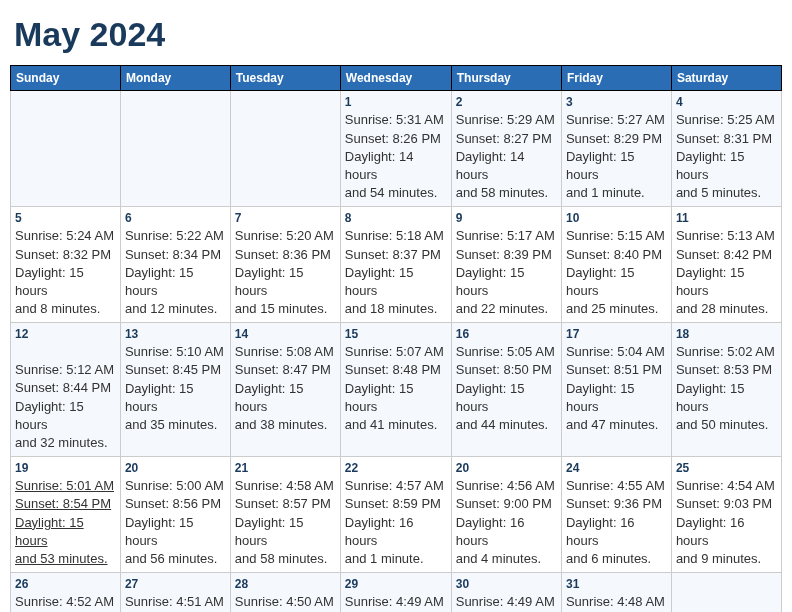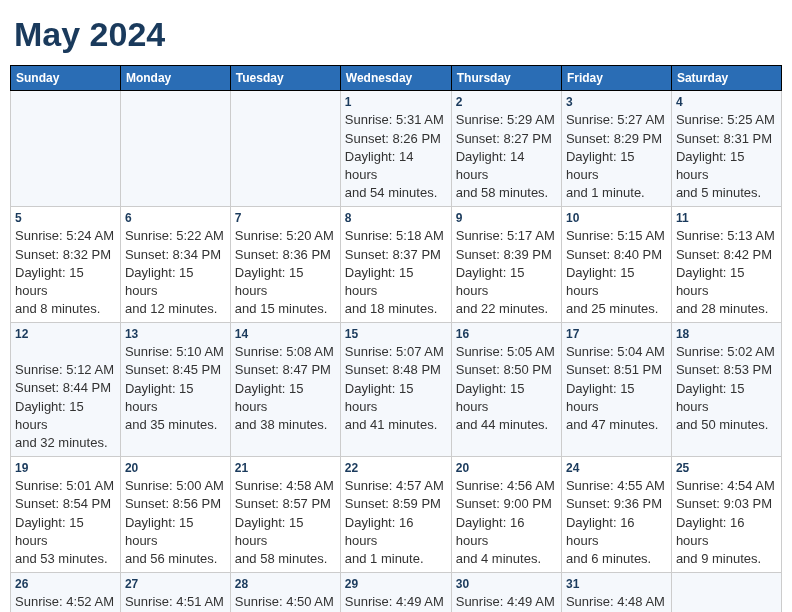--- a/index.html
+++ b/index.html
@@ -244,21 +244,21 @@
             <span class="day-number">18</span>
             <div class="day-info" style="white-space: pre-line;">Sunrise: 5:02 AM
 Sunset: 8:53 PM
 Daylight: 15 hours
 and 50 minutes.</div>
           </td>
         </tr>
         <tr>
           <td>
             <span class="day-number">19</span>
-            <div class="day-info" style="white-space: pre-line;">Sunrise: 5:01 AM
+            <div class="day-info" style="white-space: pre-line; text-decoration: underline;">Sunrise: 5:01 AM
 Sunset: 8:54 PM
 Daylight: 15 hours
 and 53 minutes.</div>
           </td>
           <td>
             <span class="day-number">20</span>
             <div class="day-info" style="white-space: pre-line;">Sunrise: 5:00 AM
 Sunset: 8:56 PM
 Daylight: 15 hours
 and 56 minutes.</div>

